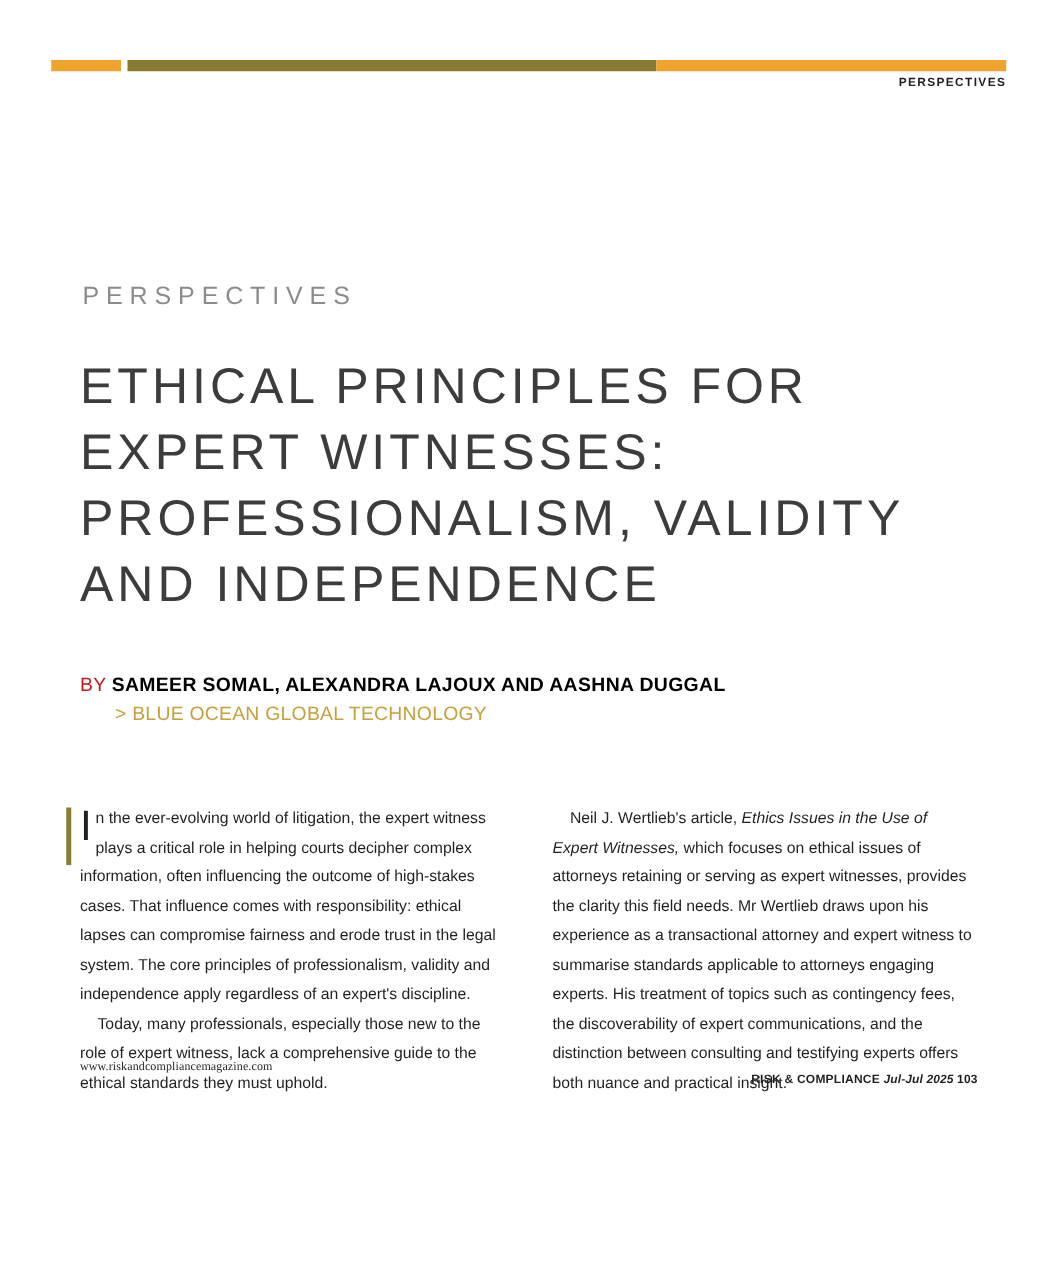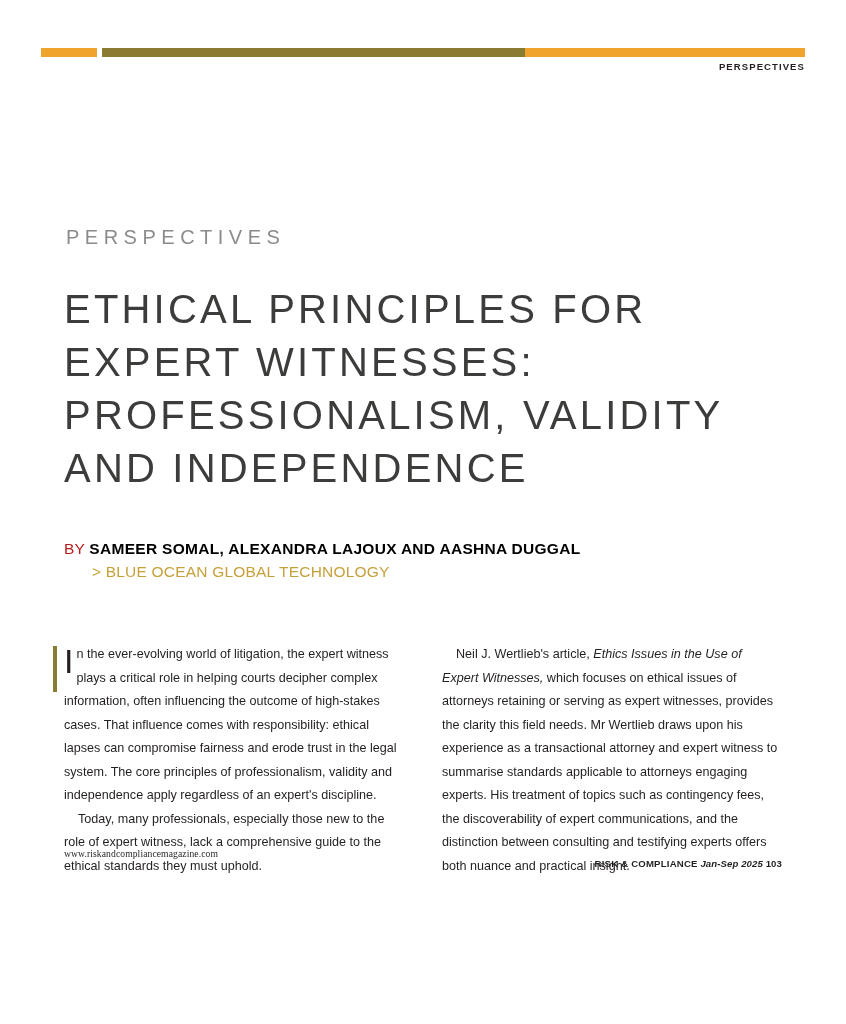--- a/index.html
+++ b/index.html
@@ -215,17 +215,17 @@
     <div class="col">
       <p class="first" style="text-indent:14px;"><span>Neil J. Wertlieb's article, </span><span class="italic">Ethics Issues in the Use of Expert Witnesses,</span><span> which focuses on ethical issues of attorneys retaining or serving as expert witnesses, provides the clarity this field needs. Mr Wertlieb draws upon his experience as a transactional attorney and expert witness to summarise standards applicable to attorneys engaging experts. His treatment of topics such as contingency fees, the discoverability of expert communications, and the distinction between consulting and testifying experts offers both nuance and practical insight.</span></p>
     </div>
 
   </div>
 
   <div class="footer-left">www.riskandcompliancemagazine.com</div>
 
   <div class="footer-right">
     <span class="mag">RISK &amp; COMPLIANCE</span>
-    <span class="issue">Jan-Sep 2025</span>
+    <span class="issue">Jul-Jul 2025</span>
     <span class="pagenum">103</span>
   </div>
 
 </div>
 
 </body></html>

